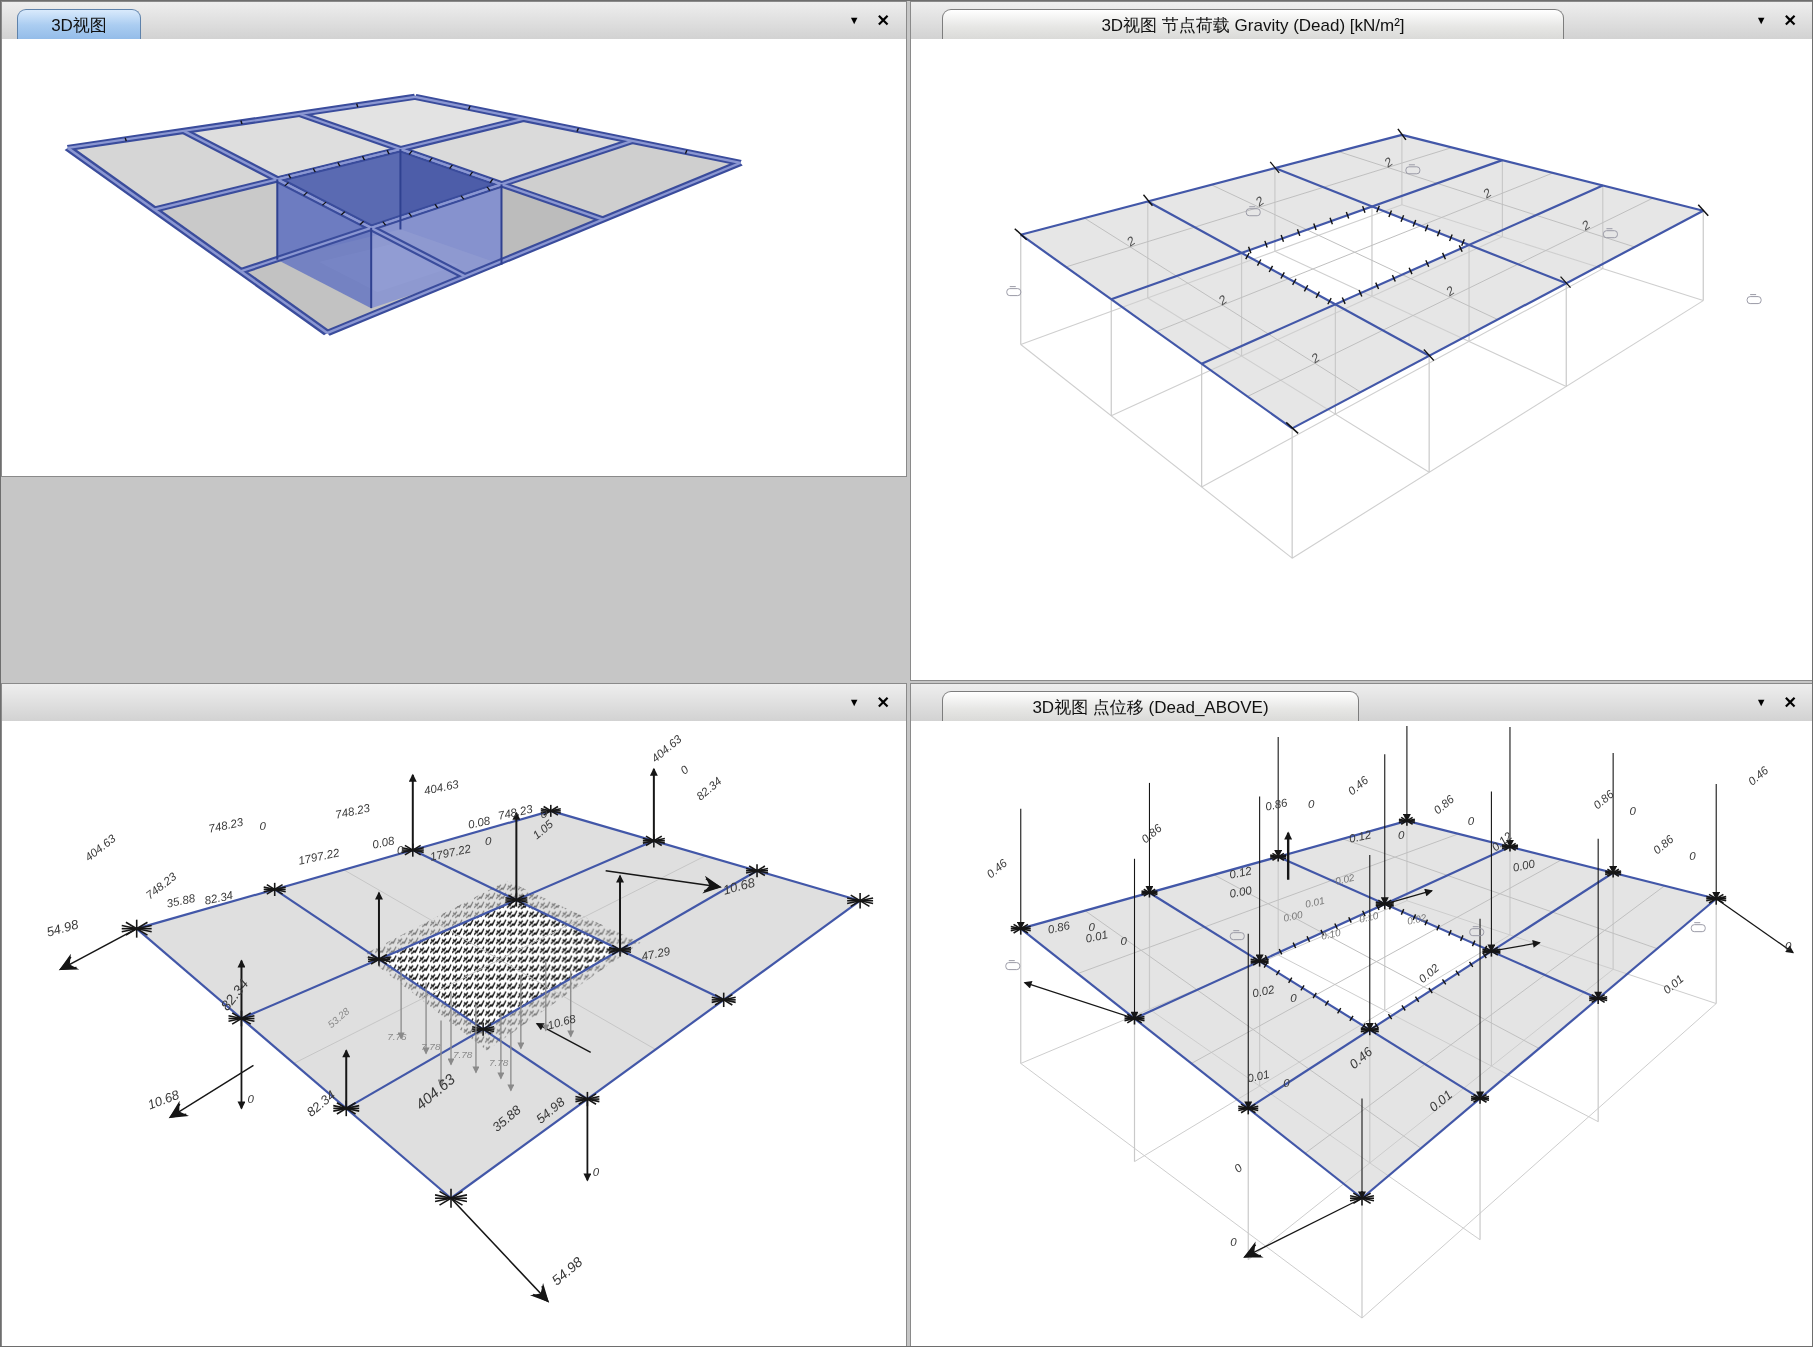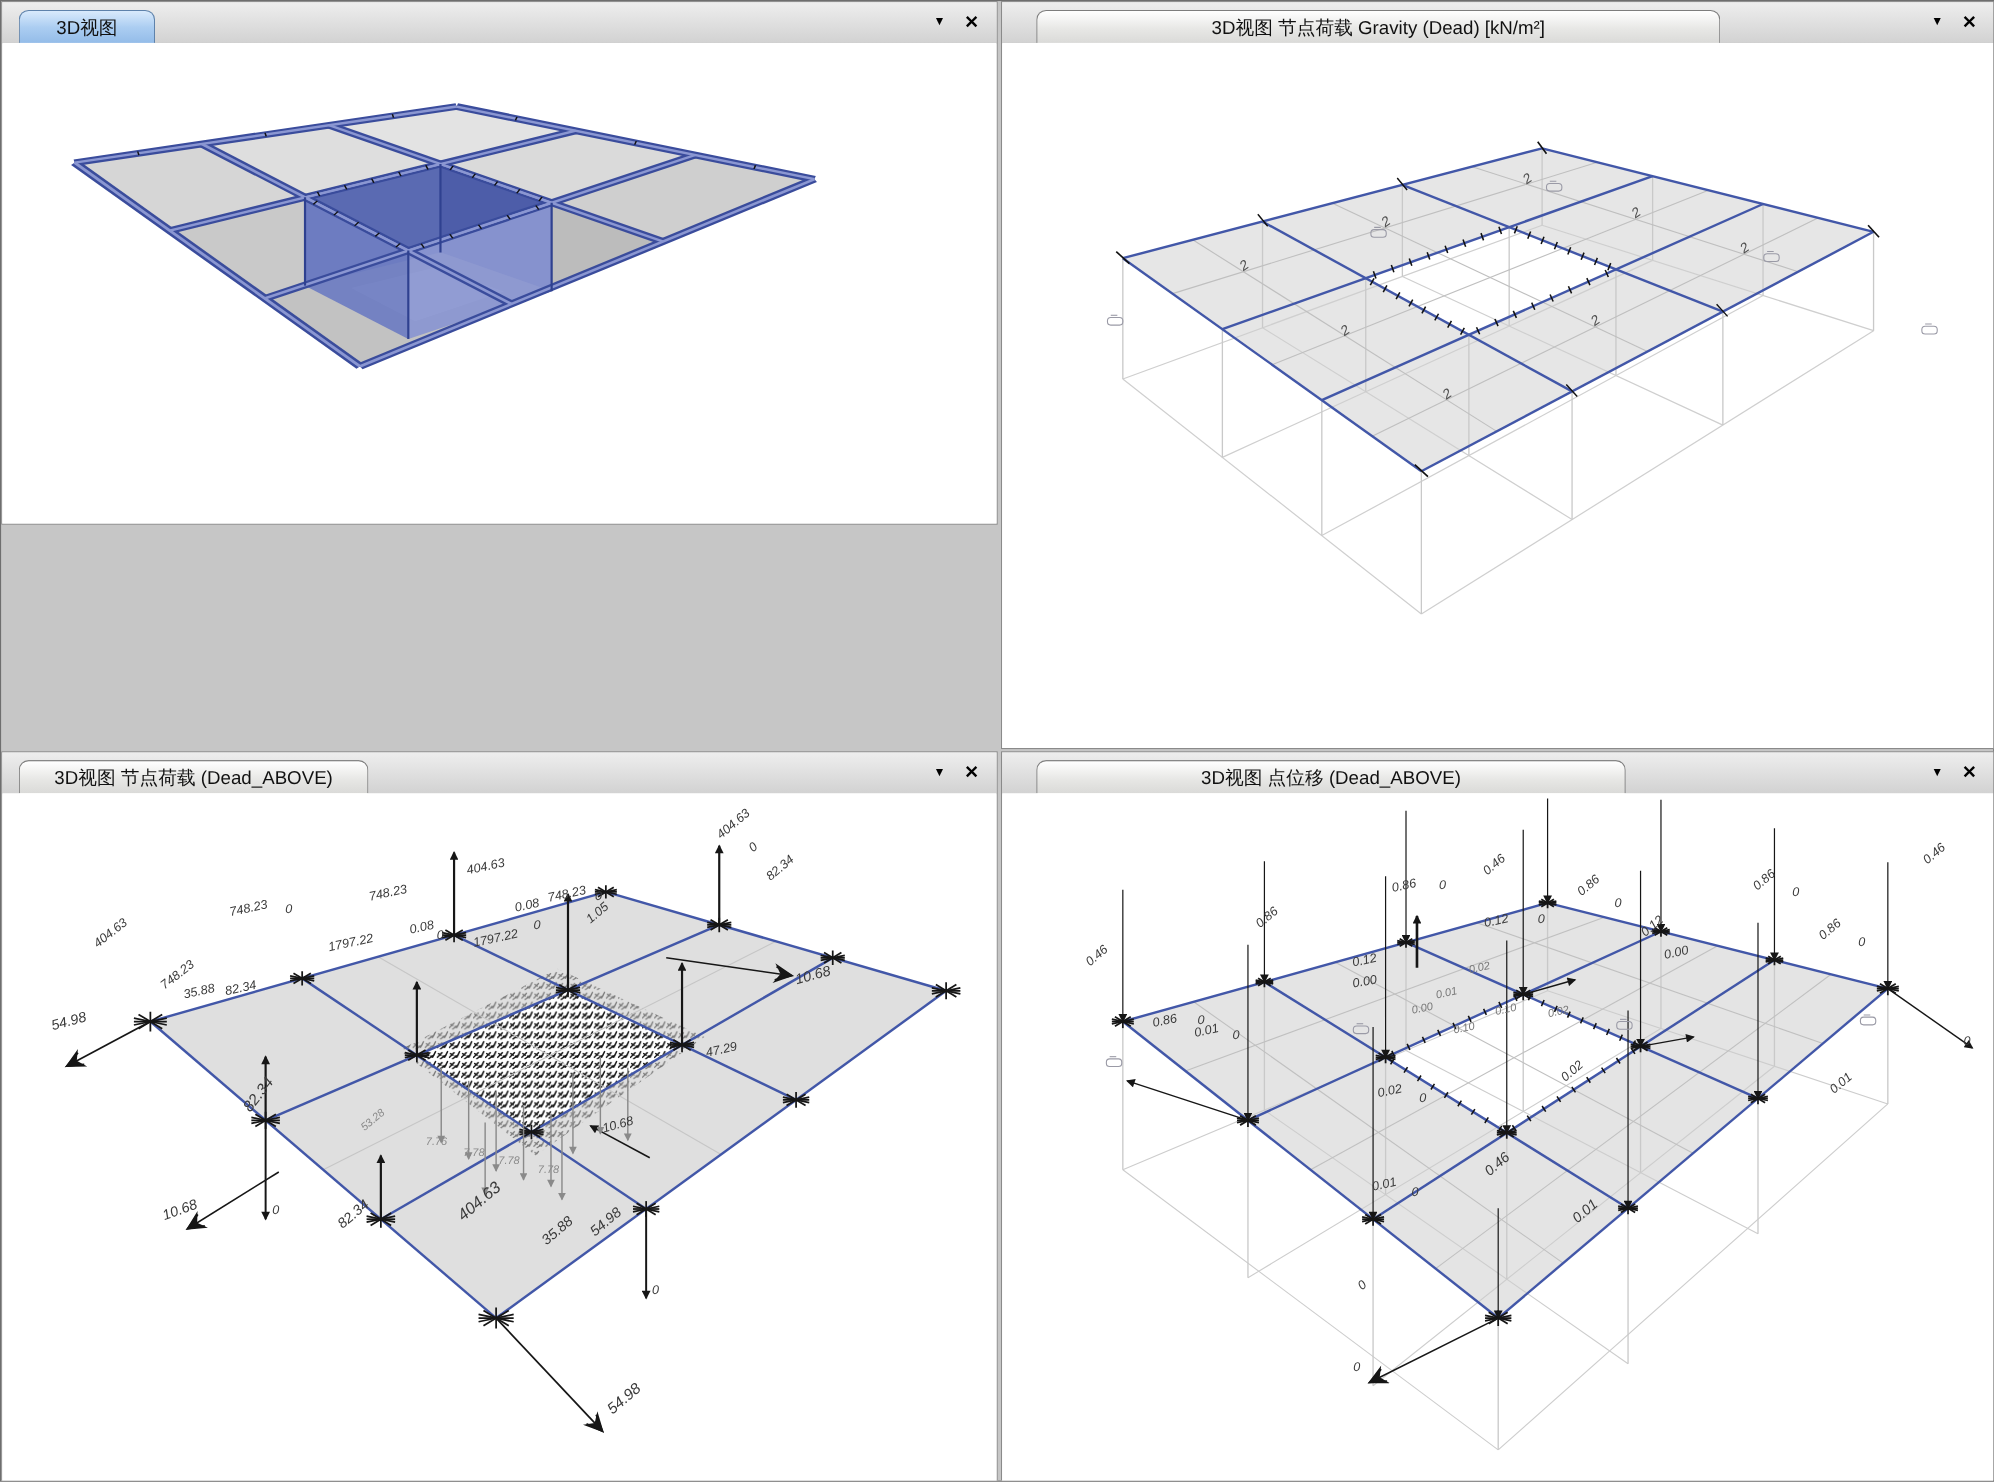--- a/index.html
+++ b/index.html
@@ -255,23 +255,20 @@
           <text x="540" y="258" fill="#4f4f4f" font-size="12.5" transform="rotate(-35 540 258)">2</text>
           <text x="220" y="208" fill="#4f4f4f" font-size="12.5" transform="rotate(-35 220 208)">2</text>
           <text x="312" y="267" fill="#4f4f4f" font-size="12.5" transform="rotate(-35 312 267)">2</text>
           <text x="405" y="325" fill="#4f4f4f" font-size="12.5" transform="rotate(-35 405 325)">2</text>
         </svg>
     </div>
   </section>
 
   <section class="panel" style="left:0;top:682px;width:906px;height:665px;">
     <div class="tabbar">
-      <div class="tab" style="left:15px;width:318px;">
-        <span>3D视图  节点荷载 (Dead_ABOVE)</span>
-      </div>
       <div class="controls">
         <span class="ctrl dd">▼</span>
         <span class="ctrl x">✕</span>
       </div>
     </div>
     <div class="viewport">
       <svg viewBox="0 0 906 627" preserveAspectRatio="none">
           <polygon points="550,90 653.3,120 515.5,179.3 411.7,129.3" fill="#dcdcdc" opacity="0.92"></polygon>
           <polygon points="653.3,120 756.7,150 619.4,229.3 515.5,179.3" fill="#dcdcdc" opacity="0.92"></polygon>
           <polygon points="756.7,150 860,180 723.3,279.3 619.4,229.3" fill="#dcdcdc" opacity="0.92"></polygon>
@@ -449,21 +446,21 @@
           <text x="420" y="330" fill="#8a8a8a" font-size="10">7.78</text>
           <text x="452" y="338" fill="#8a8a8a" font-size="10">7.78</text>
           <text x="488" y="346" fill="#8a8a8a" font-size="10">7.78</text>
           <text x="330" y="308" fill="#8a8a8a" font-size="10" transform="rotate(-40 330 308)">53.28</text>
         </svg>
     </div>
   </section>
 
   <section class="panel" style="left:909px;top:682px;width:904px;height:665px;">
     <div class="tabbar">
-      <div class="tab" style="left:31px;width:536px;">
+      <div class="tab" style="left:31px;width:417px;">
         <span>3D视图  点位移 (Dead_ABOVE)</span>
       </div>
       <div class="controls">
         <span class="ctrl dd">▼</span>
         <span class="ctrl x">✕</span>
       </div>
     </div>
     <div class="viewport">
       <svg viewBox="0 0 904 627" preserveAspectRatio="none">
           <polygon points="497,100 600.3,126 474.8,183.3 368,136" fill="#e2e2e2" opacity="0.93"></polygon>

